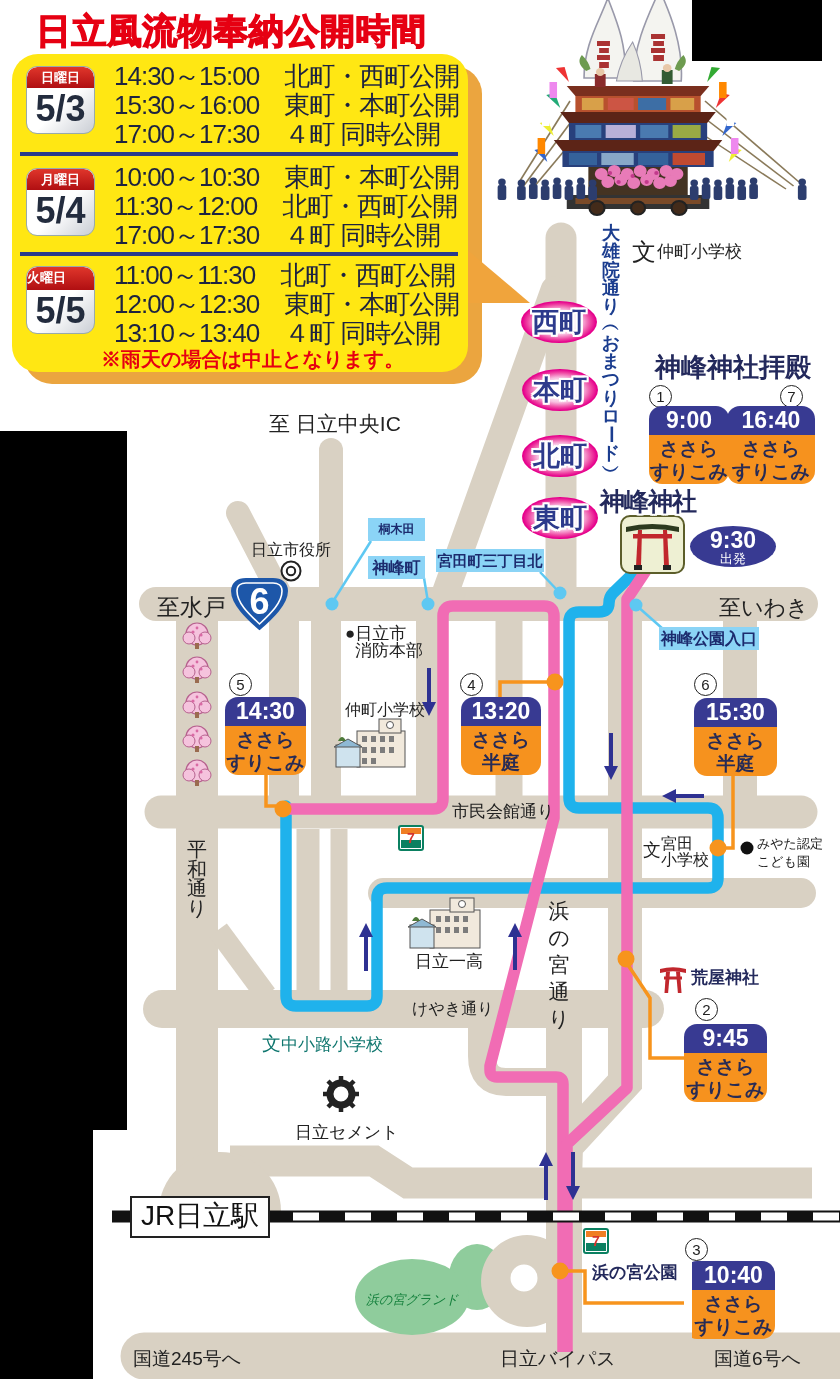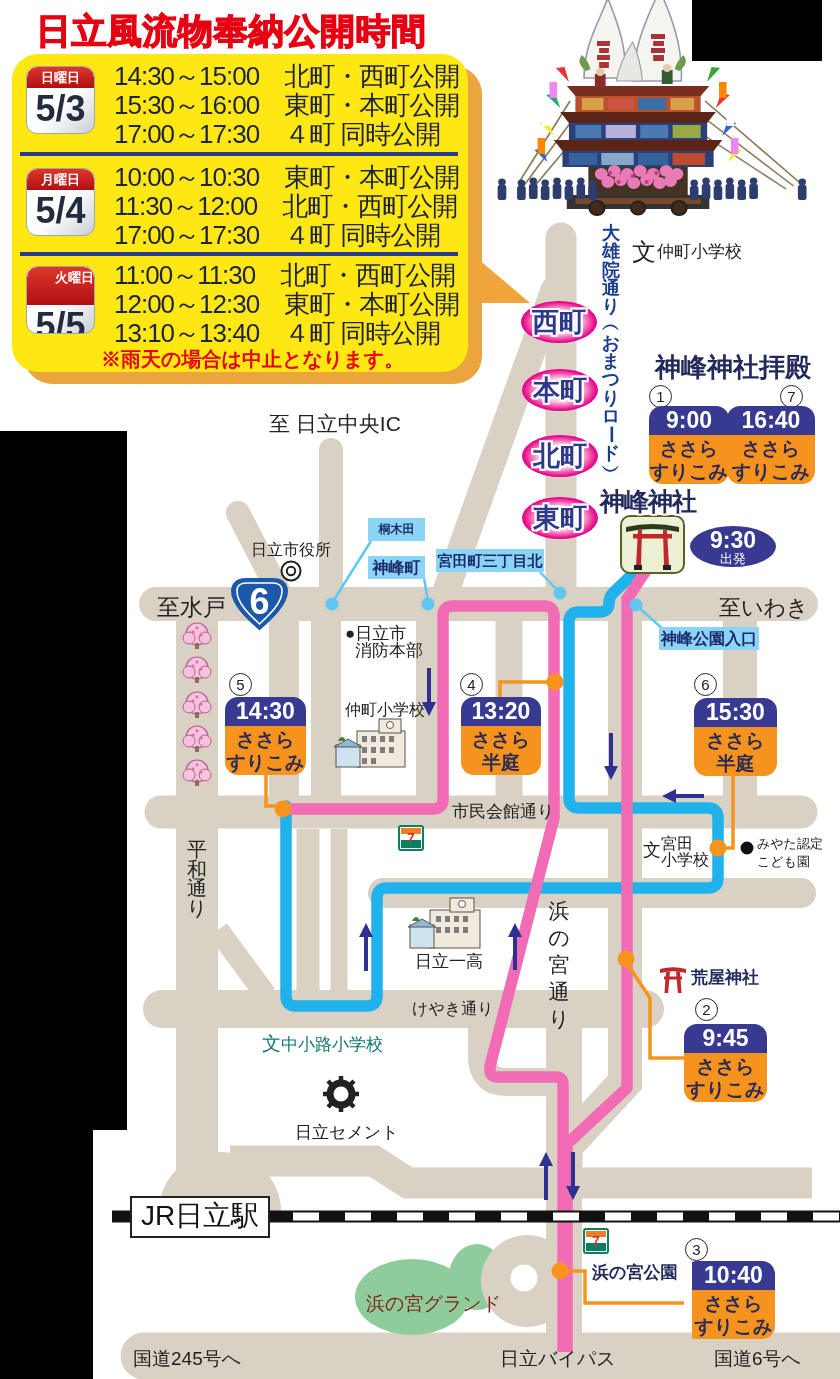--- a/index.html
+++ b/index.html
@@ -34,21 +34,21 @@
   <div style="background:linear-gradient(#e0362b,#b00f12);color:#fff;font-size:13px;font-weight:bold;text-align:center;height:21px;line-height:21px;border-radius:10px 10px 0 0;">日曜日</div>
   <div style="font-size:36px;font-weight:bold;color:#232c3e;text-align:center;line-height:42px;">5/3</div>
 </div>
 
 <div class="abs" style="left:26px;top:168px;width:67px;height:66px;border-radius:11px;background:linear-gradient(135deg,#ffffff 55%,#c9cdd4 100%);overflow:hidden;border:1px solid #9aa;">
   <div style="background:linear-gradient(#e0362b,#b00f12);color:#fff;font-size:13px;font-weight:bold;text-align:center;height:21px;line-height:21px;border-radius:10px 10px 0 0;">月曜日</div>
   <div style="font-size:36px;font-weight:bold;color:#232c3e;text-align:center;line-height:42px;">5/4</div>
 </div>
 
 <div class="abs" style="left:26px;top:266px;width:67px;height:66px;border-radius:11px;background:linear-gradient(135deg,#ffffff 55%,#c9cdd4 100%);overflow:hidden;border:1px solid #9aa;">
-  <div style="background:linear-gradient(#e0362b,#b00f12);color:#fff;font-size:13px;font-weight:bold;text-align:right;height:38px;line-height:21px;border-radius:10px 10px 0 0;">火曜日</div>
+  <div style="background:linear-gradient(#e0362b,#b00f12);color:#fff;font-size:13px;font-weight:bold;text-align:left;height:23px;line-height:21px;border-radius:10px 10px 0 0;">火曜日</div>
   <div style="font-size:36px;font-weight:bold;color:#232c3e;text-align:center;line-height:42px;">5/5</div>
 </div>
 
 <div class="abs" style="left:114px;top:62px;font-size:26px;color:#1d2340;line-height:29px;white-space:nowrap;letter-spacing:-1px;">14:30～15:00　北町・西町公開<br>15:30～16:00　東町・本町公開<br>17:00～17:30　４町 同時公開</div>
 
 <div class="abs" style="left:20px;top:152px;width:438px;height:4px;background:#2a3a8c;"></div>
 
 <div class="abs" style="left:114px;top:163px;font-size:26px;color:#1d2340;line-height:29px;white-space:nowrap;letter-spacing:-1px;">10:00～10:30　東町・本町公開<br>11:30～12:00　北町・西町公開<br>17:00～17:30　４町 同時公開</div>
 
 <div class="abs" style="left:20px;top:252px;width:438px;height:4px;background:#2a3a8c;"></div>
@@ -593,21 +593,21 @@
 
 <div class="abs" style="left:592px;top:1261px;font-size:17px;font-weight:bold;color:#23295c;">浜の宮公園</div>
 
 <div class="abs cnum" style="left:685px;top:1238px;">3</div>
 
 <div class="abs tbox" style="left:684px;top:1261px;width:83px;padding-left:8px;">
     <div class="t">10:40</div>
     <div class="b">ささら<br>すりこみ</div>
   </div>
 
-<div class="abs" style="left:366px;top:1291px;font-size:19px;color:#7f1d1d;">浜の宮グランド</div>
+<div class="abs" style="left:366px;top:1291px;font-size:13px;color:#15803d;font-style:italic;">浜の宮グランド</div>
 
 <div class="abs" style="left:133px;top:1346px;font-size:19px;color:#222;">国道245号へ</div>
 
 <div class="abs" style="left:500px;top:1346px;font-size:19px;color:#222;">日立バイパス</div>
 
 <div class="abs" style="left:714px;top:1346px;font-size:19px;color:#222;">国道6号へ</div>
 
 <div class="abs" style="left:692px;top:0;width:130px;height:61px;background:#000;"></div>
 
 <div class="abs" style="left:0;top:431px;width:127px;height:699px;background:#000;"></div>

